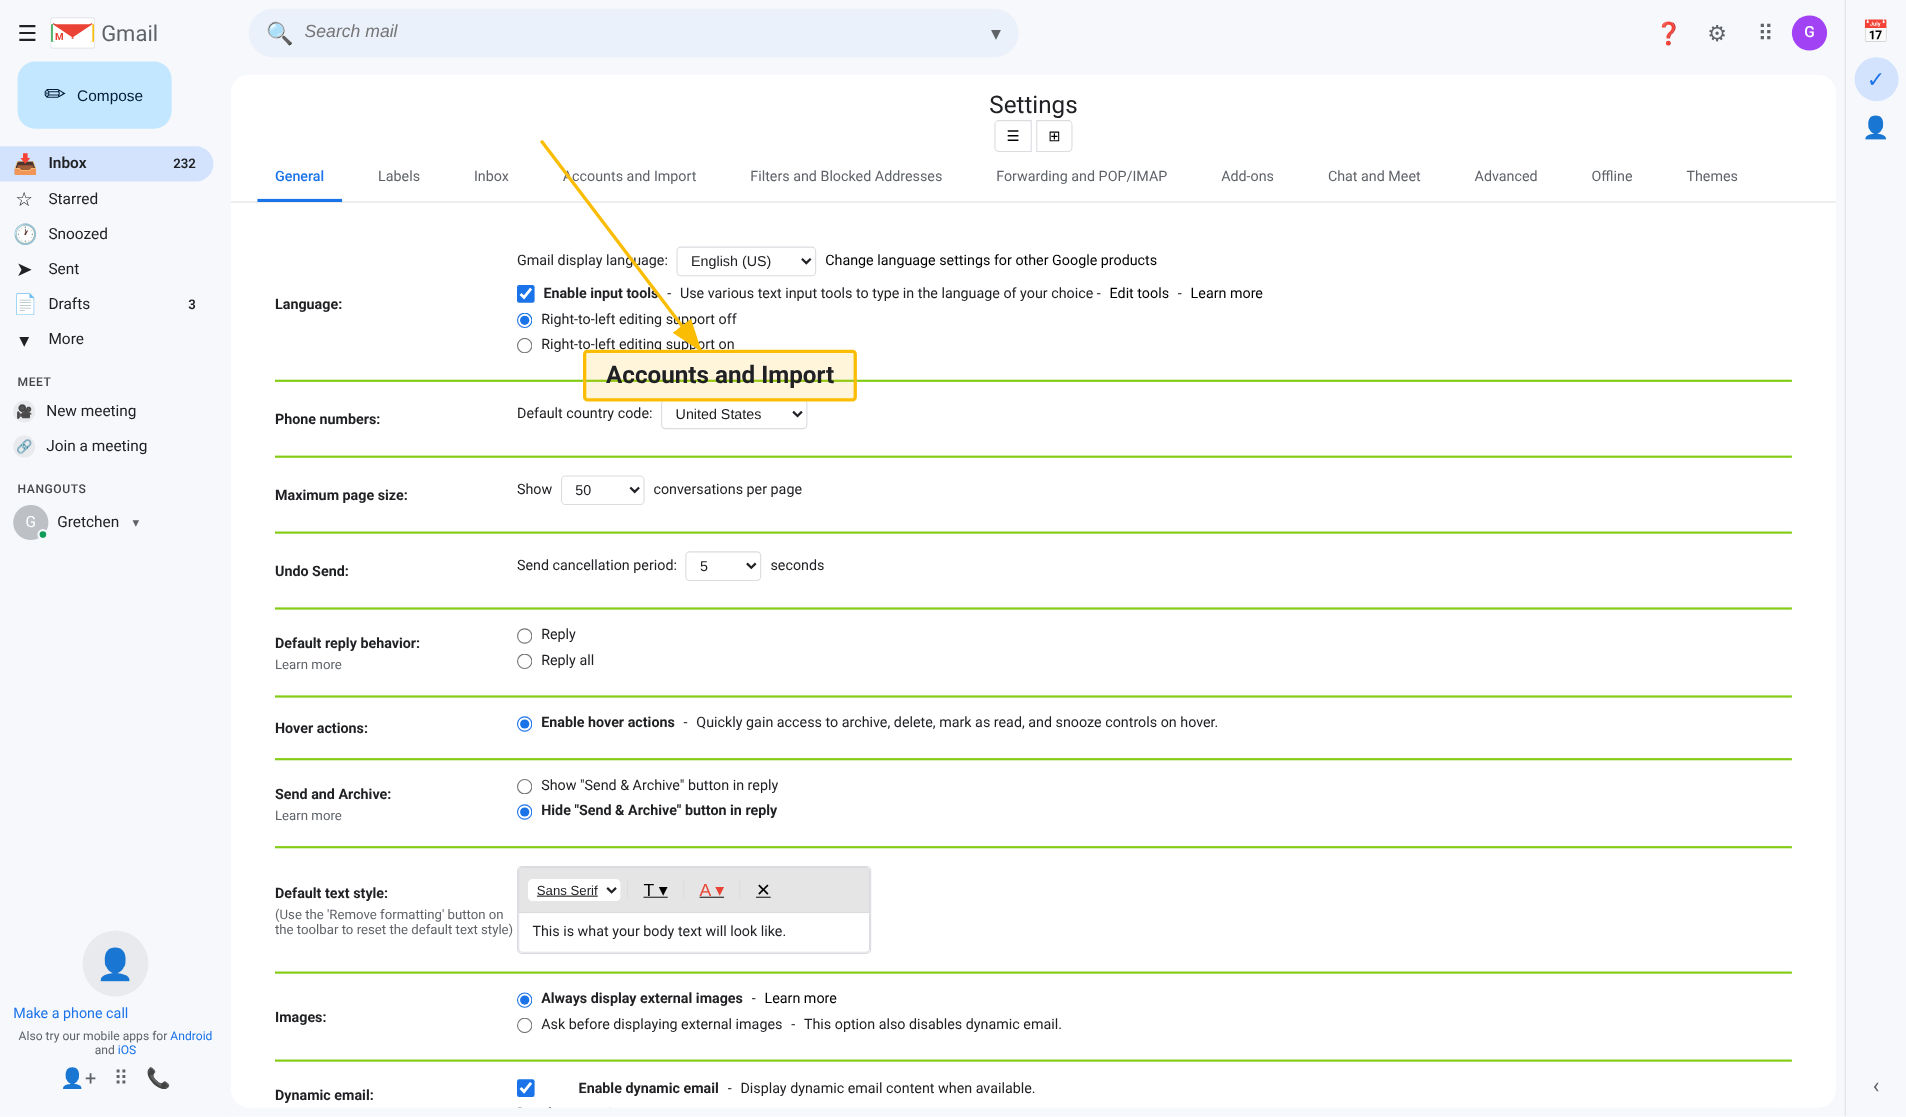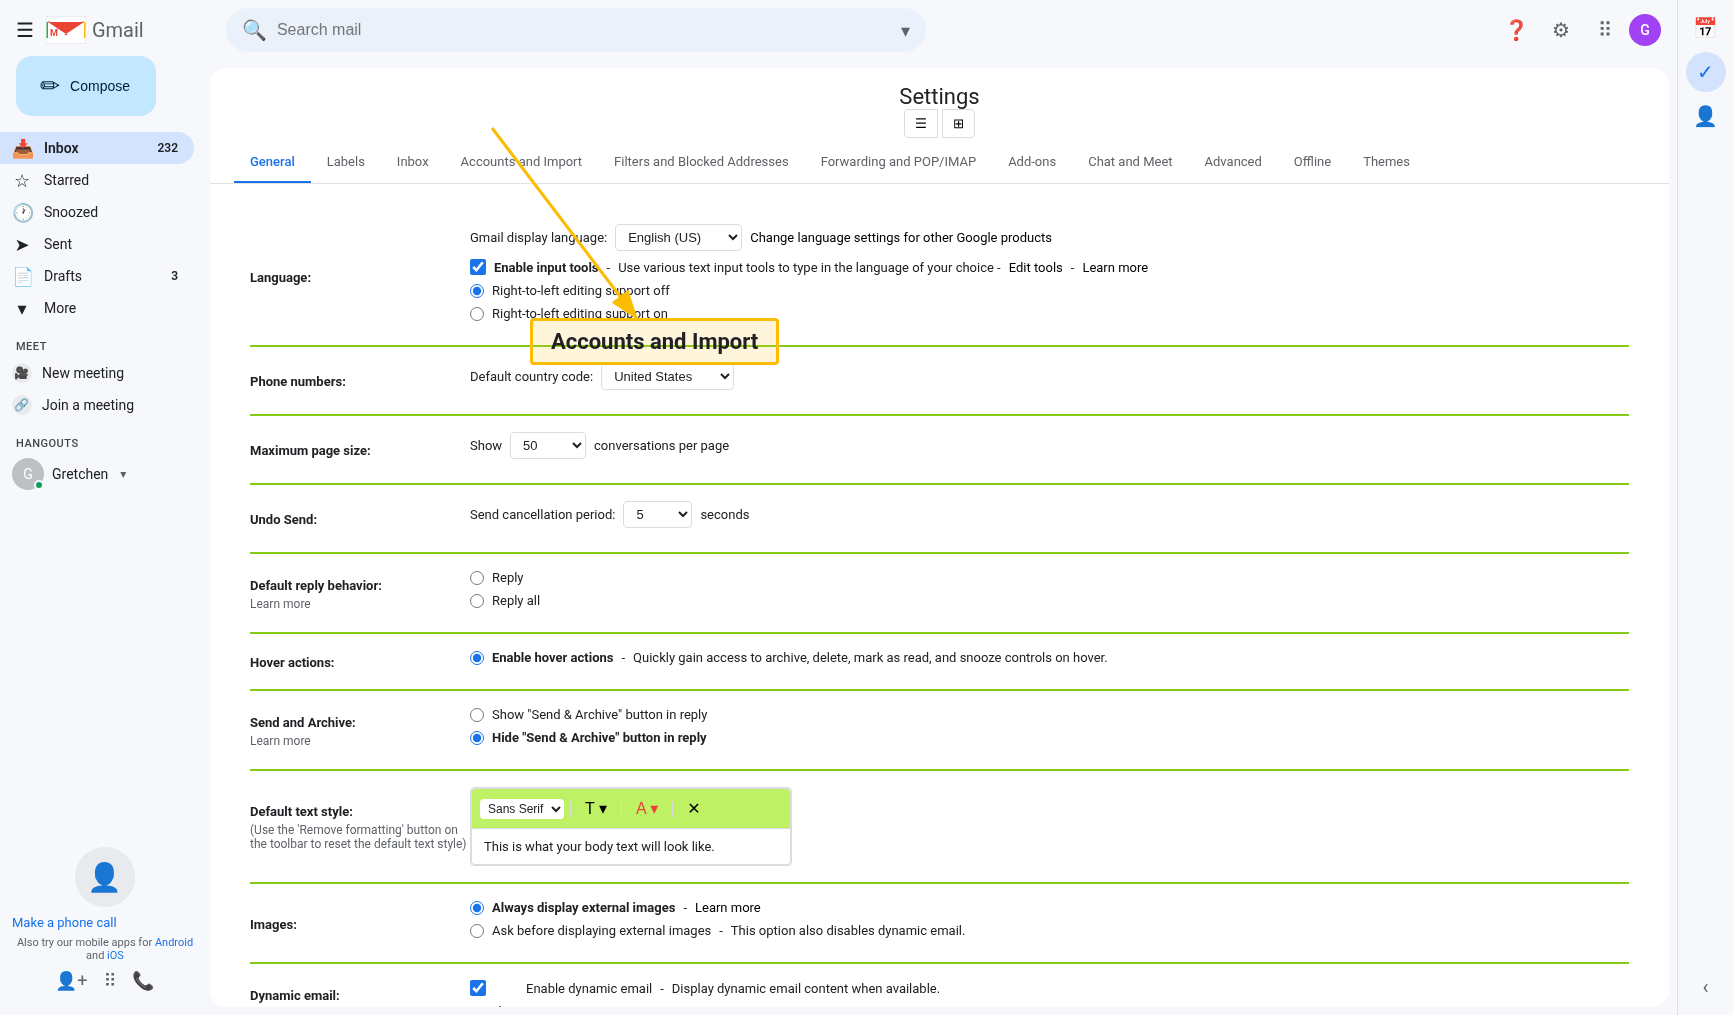--- a/index.html
+++ b/index.html
@@ -29,34 +29,34 @@
     .sidebar-bottom-icons { display: flex; justify-content: center; gap: 16px; padding: 8px 0; }
     .sidebar-bottom-icons span { font-size: 18px; color: #5f6368; cursor: pointer; }
 
     
     .main { flex: 1; display: flex; flex-direction: column; overflow: hidden; background: white; margin: 8px 8px 8px 0; border-radius: 16px; }
     .header-icon { width: 40px; height: 40px; border-radius: 50%; display: flex; align-items: center; justify-content: center; cursor: pointer; color: #5f6368; font-size: 20px; }
     .profile-avatar { width: 32px; height: 32px; border-radius: 50%; background: #a142f4; display: flex; align-items: center; justify-content: center; color: white; font-size: 14px; font-weight: 500; cursor: pointer; }
 
     
     .settings-content { flex: 1; overflow-y: auto; padding: 0; }
-    .settings-tabs { display: flex; border-bottom: 1px solid #e0e0e0; padding: 0 24px; overflow-x: auto; gap: 0; }
+    .settings-tabs { display: flex; border-bottom: 1px solid #e0e0e0; padding: 0 24px; overflow-x: auto; gap: 17px; }
     .tab { padding: 12px 16px; font-size: 13px; color: #5f6368; cursor: pointer; white-space: nowrap; border-bottom: 3px solid transparent; margin-bottom: -1px; }
     .tab.active { color: #1a73e8; border-bottom-color: #1a73e8; font-weight: 500; }
     .settings-body { padding: 24px 40px; }
     .settings-row { display: flex; padding: 16px 0; border-bottom: 2px solid #84cc16; align-items: center; }
     .settings-label { width: 220px; flex-shrink: 0; font-size: 13px; font-weight: 700; color: #202124; padding-top: 2px; }
     .settings-label .sub-label { font-weight: 400; font-size: 12px; color: #5f6368; margin-top: 4px; }
     .settings-value { flex: 1; font-size: 13px; color: #202124; }
     .settings-value .row { display: flex; align-items: center; gap: 8px; margin-bottom: 8px; }
     .settings-value .link { color: #000000; cursor: pointer; text-decoration: none; }
     select.inline-select { border: 1px solid #dadce0; border-radius: 4px; padding: 4px 24px 4px 8px; font-size: 13px; color: #202124; background: white; cursor: pointer; }
     input[type="checkbox"] { width: 16px; height: 16px; cursor: pointer; accent-color: #1a73e8; }
     input[type="radio"] { width: 14px; height: 14px; cursor: pointer; accent-color: #1a73e8; }
-    .text-toolbar { display: flex; align-items: center; gap: 4px; padding: 6px 8px; background: #bef264; border: 1px solid #dadce0; border-radius: 4px 4px 0 0; }
+    .text-toolbar { display: flex; align-items: center; gap: 4px; padding: 6px 8px; background: #e5e5e5; border: 1px solid #dadce0; border-radius: 4px 4px 0 0; text-decoration: underline; }
     .text-preview { padding: 10px 12px; border: 1px solid #dadce0; border-top: none; border-radius: 0 0 4px 4px; background: white; font-size: 13px; color: #202124; min-width: 320px; }
     .toolbar-btn { padding: 4px 8px; border: none; background: transparent; cursor: pointer; border-radius: 4px; font-size: 13px; display: flex; align-items: center; gap: 2px; }
 
     
     .right-sidebar { width: 56px; background: #f6f8fc; display: flex; flex-direction: column; align-items: center; padding: 8px 0; gap: 4px; border-left: 1px solid #e0e0e0; }
     .right-icon { width: 40px; height: 40px; border-radius: 50%; display: flex; align-items: center; justify-content: center; cursor: pointer; color: #5f6368; font-size: 20px; }
     .right-icon.active { color: #1a73e8; background: #d3e3fd; }
 
     
     ::-webkit-scrollbar { width: 8px; }
@@ -158,21 +158,21 @@
       <span style="font-size:18px;color:#5f6368;cursor:pointer;">📞</span>
     </div>
   </div>
 </div>
 
 <div style="flex:1;display:flex;flex-direction:column;overflow:hidden;">
 
   <div style="display:flex;align-items:center;padding:8px 16px;gap:12px;background:#f6f8fc;">
     <div style="flex:1;max-width:700px;background:#eaf1fb;border-radius:24px;display:flex;align-items:center;padding:10px 16px;gap:10px;">
       <span style="color:#5f6368;font-size:20px;">🔍</span>
-      <input type="text" style="background: transparent; border: none; outline: none; font-size: 16px; color: rgb(32, 33, 36); width: 100%;" placeholder="Search mail">
+      <input type="text" style="background: transparent; border: none; outline: none; font-size: 16px; color: rgb(32, 33, 36); width: 100%; font-style: italic;" placeholder="Search mail">
       <span style="color:#5f6368;font-size:18px;cursor:pointer;">▾</span>
     </div>
     <div style="margin-left:auto;display:flex;align-items:center;gap:4px;">
       <div class="header-icon" title="Help">❓</div>
       <div class="header-icon" title="Settings">⚙</div>
       <div class="header-icon" title="Google apps">⠿</div>
       <div class="profile-avatar">G</div>
     </div>
   </div>
 
@@ -376,21 +376,21 @@
         </div>
 
         <div class="settings-row">
           <div class="settings-label">
             <span>Dynamic email:</span>
             <div class="sub-label"><a class="link">Learn more</a></div>
           </div>
           <div class="settings-value">
             <div class="row">
               <input type="checkbox" checked="" style="">
-              <span style="font-weight:400;padding-left:32px;">Enable dynamic email</span>
+              <span style="font-weight:700;padding-left:32px;">Enable dynamic email</span>
               <span>-</span>
               <span>Display dynamic email content when available.</span>
             </div>
             <div class="row">
               <a class="link">Developer settings</a>
             </div>
           </div>
         </div>
 
       </div>

